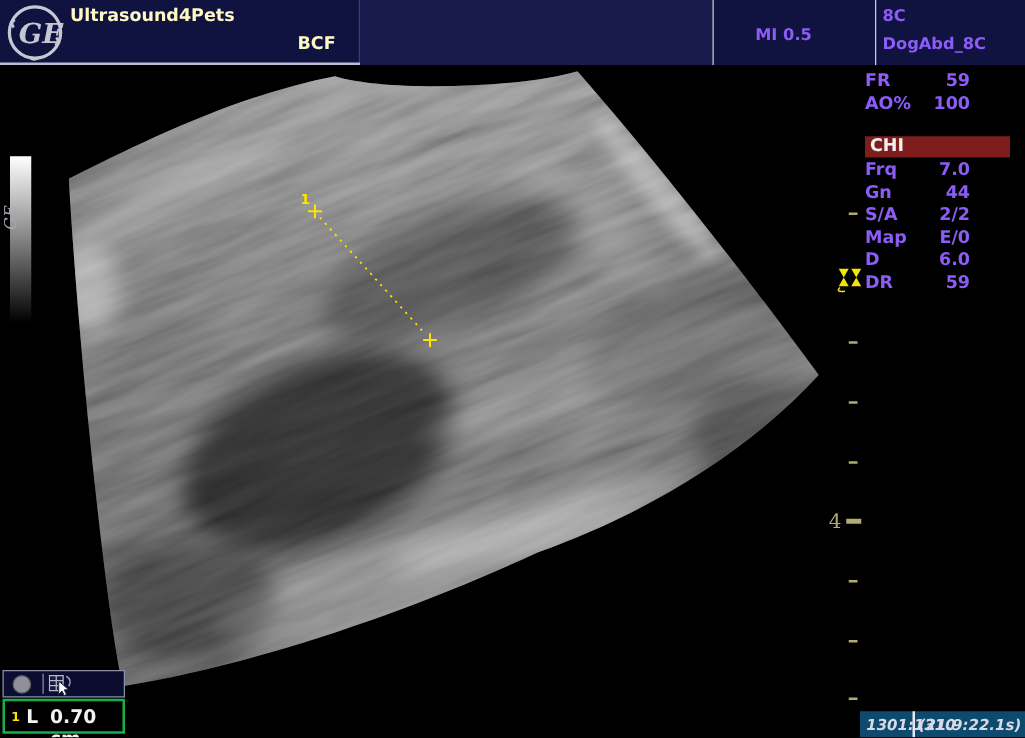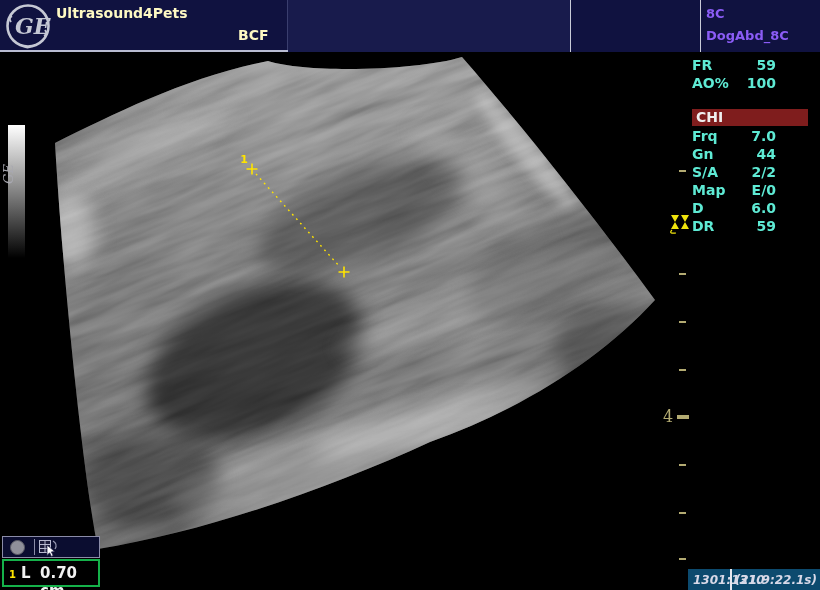--- a/index.html
+++ b/index.html
@@ -9,21 +9,21 @@
   
   #topbar{left:0;top:0;width:820px;height:52px;background:#101240;}
   #topbar-mid{left:288px;top:0;width:282px;height:52px;background:#181b4c;}
   .vdiv{top:0;width:1px;height:52px;background:#c9cbd8;}
   .vdiv-dim{top:0;width:1px;height:52px;background:#3a3e6e;}
   #topbar-underline{left:0;top:50px;width:288px;height:2px;background:#b9bcd2;}
   .hdr-txt{color:#fef9c3;font-size:14px;font-weight:bold;white-space:pre;}
   .hdr-sm{color:#8b5cf6;font-size:13px;font-weight:bold;white-space:pre;}
   
   .prow{position:absolute;left:692px;width:84px;height:18px;display:flex;
-        justify-content:space-between;color:#5eead4;font-size:14px;font-weight:bold;text-align:right;}
+        justify-content:space-between;color:#8b5cf6;font-size:14px;font-weight:bold;text-align:right;}
   #mode-row{left:692px;top:109px;width:116px;height:17px;background:#7f1d1d;
             color:#f0f0f0;font-size:14px;font-weight:bold;padding-left:4px;box-sizing:border-box;}
   
   #cine{left:688px;top:569px;width:132px;height:21px;background:#0c4a6e;
         color:#d8d9e8;font-size:12px;font-weight:bold;font-style:italic;}
   #cine-frames{position:absolute;left:5px;top:4px;}
   #cine-time{position:absolute;right:3px;top:4px;padding-left:20px;}
   #cine-caret{position:absolute;left:42px;top:0;width:2px;height:21px;background:#e6e7ef;}
   
   #tb-bar{left:2px;top:536px;width:98px;height:22px;background:#0b0d30;
@@ -139,20 +139,23 @@
       <circle cx="24" cy="24" r="20.5" fill="none" stroke="#c5c8d4" stroke-width="2.6"></circle>
       <text x="11" y="32" font-size="22" font-style="italic" font-weight="bold" fill="#c5c8d4" font-family="DejaVu Serif, Liberation Serif, serif">GE</text>
       <path d="M8,14 q-4,2 -1,6" stroke="#c5c8d4" stroke-width="2" fill="none"></path>
       <path d="M40,34 q4,-2 1,-6" stroke="#c5c8d4" stroke-width="2" fill="none"></path>
       <path d="M20,44 q3,3 8,0" stroke="#c5c8d4" stroke-width="2" fill="none"></path>
     </svg>
 
     <div class="hdr-txt abs" style="left:56px;top:5px">Ultrasound4Pets</div>
     <div class="hdr-txt abs" style="left:238px;top:27px">BCF</div>
 
+    <div class="hdr-sm abs" style="left:577px;top:6px">
+      <span>MI</span>&nbsp;<span>0.5</span>
+    </div>
     <div class="hdr-sm abs" style="left:706px;top:6px">8C</div>
     <div class="hdr-sm abs" style="left:706px;top:28px">DogAbd_8C</div>
   </div>
 
   <div class="prow" style="top:57px">
     <span>FR</span>
     <span>59</span>
   </div>
   <div class="prow" style="top:75px">
     <span>AO%</span>

